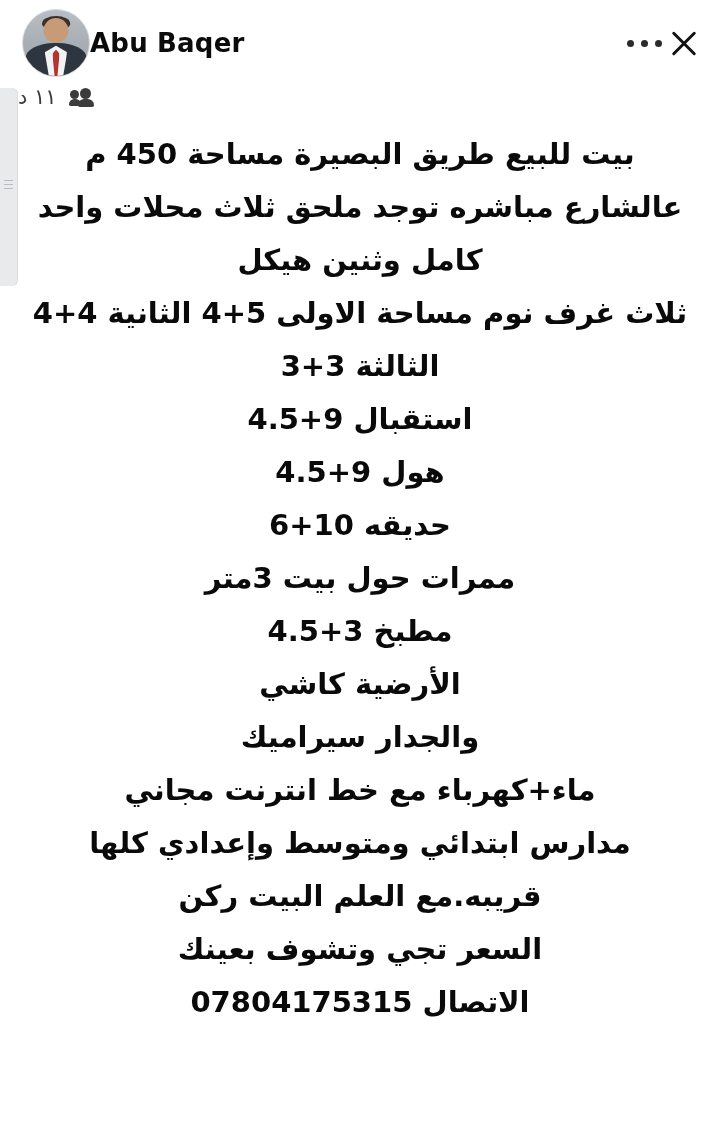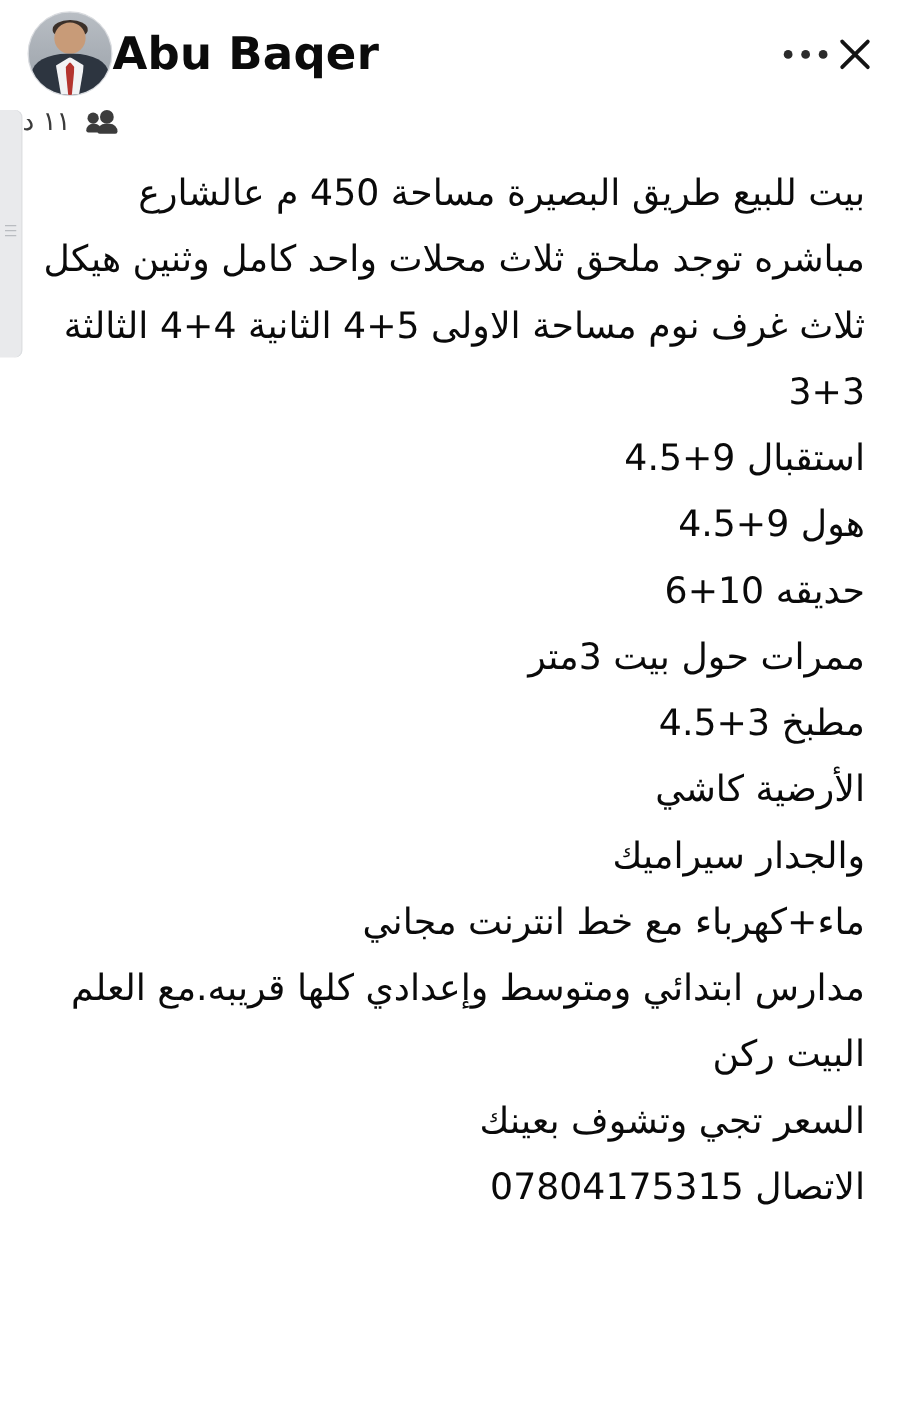--- a/index.html
+++ b/index.html
@@ -96,21 +96,21 @@
     left: 50%;
     bottom: 0;
     width: 11%;
     height: 40%;
     transform: translateX(-50%);
     background: #b4342f;
     clip-path: polygon(50% 0, 100% 16%, 70% 100%, 30% 100%, 0 16%);
   }
 
   .title {
-    font-size: 36px;
+    font-size: 26px;
     font-weight: bold;
     color: #0b0b0b;
     letter-spacing: 0.2px;
     margin-right: 18px;
     margin-left: auto;
     direction: ltr;
     font-family: "DejaVu Sans", "Liberation Sans", sans-serif;
   }
 
   .dots {
@@ -208,22 +208,23 @@
     position: absolute;
     left: 9px; top: 12px;
     width: 16px; height: 8px;
     background: #3c3c3c;
     border-radius: 7px 7px 2px 2px;
   }
 
   
   .post-body {
     padding: 14px 28px 0 28px;
-    text-align: right;
+    text-align: center;
     direction: rtl;
+    font-weight: bold;
   }
   .post-body p {
     margin: 0;
     font-size: 29px;
     line-height: 53px;
     color: #0a0a0a;
     font-family: "DejaVu Sans", "Liberation Sans", sans-serif;
     white-space: pre-wrap;
     word-wrap: break-word;
   }

